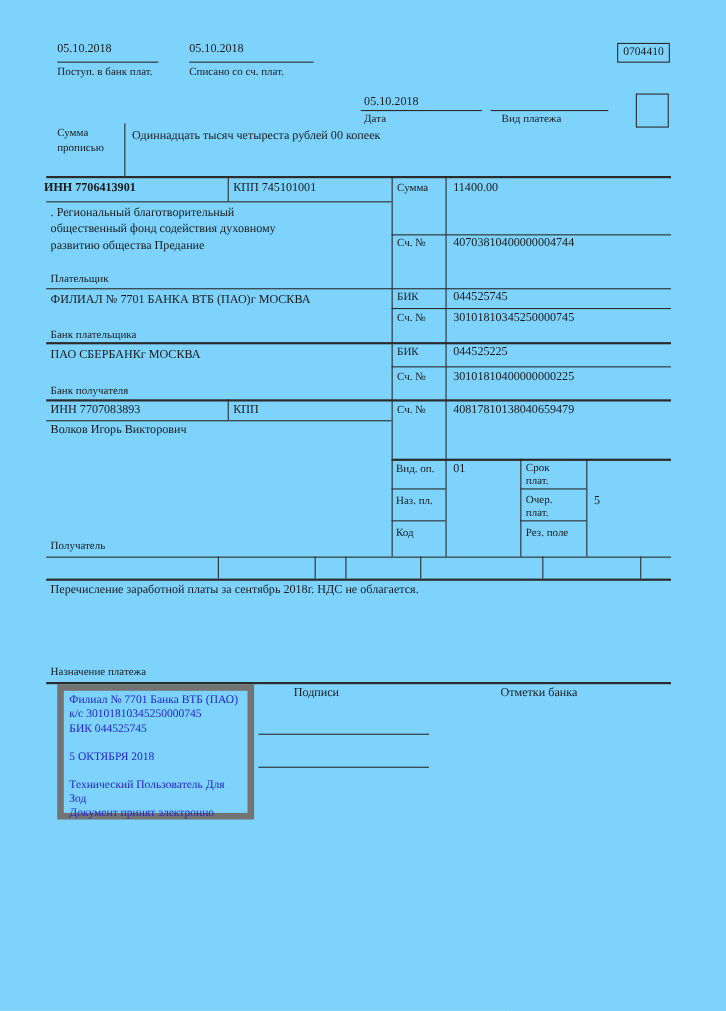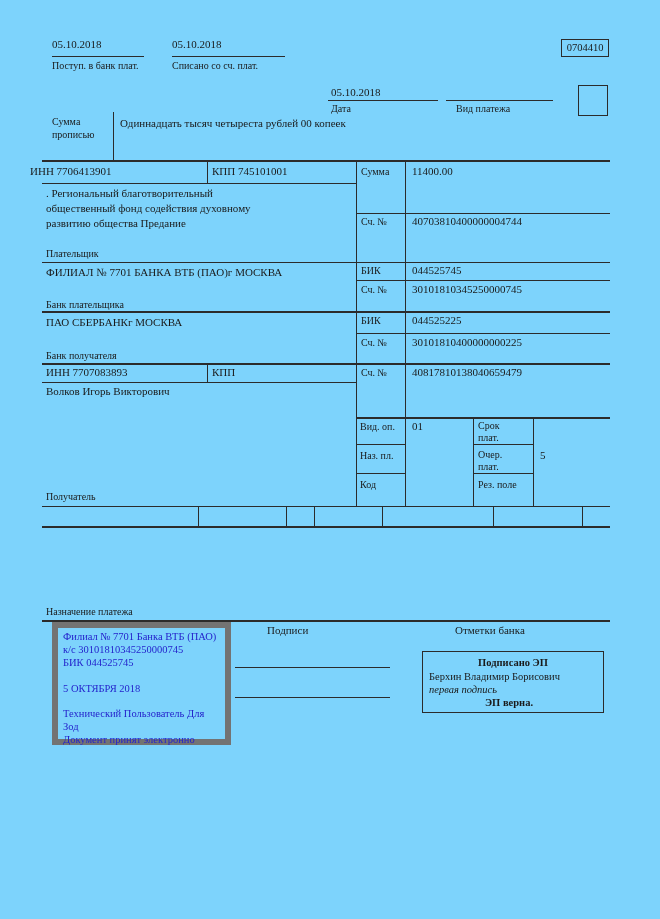--- a/index.html
+++ b/index.html
@@ -82,21 +82,21 @@
   <div class="vl" style="left:473px;top:417px;width:1px;height:89px;"></div>
   <div class="vl" style="left:533px;top:417px;width:1px;height:89px;"></div>
 
   <div class="vl" style="left:198px;top:506px;width:1px;height:20px;"></div>
   <div class="vl" style="left:286px;top:506px;width:1px;height:20px;"></div>
   <div class="vl" style="left:314px;top:506px;width:1px;height:20px;"></div>
   <div class="vl" style="left:382px;top:506px;width:1px;height:20px;"></div>
   <div class="vl" style="left:493px;top:506px;width:1px;height:20px;"></div>
   <div class="vl" style="left:582px;top:506px;width:1px;height:20px;"></div>
 
-  <div class="t" style="left:30px;top:165px;">ИНН 7706413901</div>
+  <div class="t" style="left:40px;top:165px;font-weight:bold;">ИНН 7706413901</div>
   <div class="t" style="left:212px;top:165px;">КПП 745101001</div>
   <div class="t2" style="left:361px;top:166px;">Сумма</div>
   <div class="t" style="left:412px;top:165px;">11400.00</div>
 
   <div class="t" style="left:46px;top:187px;">. Региональный благотворительный</div>
   <div class="t" style="left:46px;top:202px;">общественный фонд содействия духовному</div>
   <div class="t" style="left:46px;top:217px;">развитию общества Предание</div>
 
   <div class="t2" style="left:361px;top:216px;">Сч. №</div>
   <div class="t" style="left:412px;top:215px;">40703810400000004744</div>
@@ -125,40 +125,35 @@
   <div class="t2" style="left:360px;top:421px;">Вид. оп.</div>
   <div class="t" style="left:412px;top:420px;text-align:right;">01</div>
   <div class="t2 wrap" style="left:478px;top:420px;width:42px;">Срок плат.</div>
   <div class="t2" style="left:360px;top:450px;">Наз. пл.</div>
   <div class="t2 wrap" style="left:478px;top:449px;width:42px;">Очер. плат.</div>
   <div class="t" style="left:540px;top:449px;">5</div>
   <div class="t2" style="left:360px;top:479px;">Код</div>
   <div class="t2" style="left:478px;top:479px;">Рез. поле</div>
   <div class="lbl" style="left:46px;top:491px;">Получатель</div>
 
+  <div class="t" style="left:46px;top:530px;">Перечисление заработной платы за сентябрь 2018г. НДС не облагается.</div>
   <div class="lbl" style="left:46px;top:606px;">Назначение платежа</div>
 
   <div class="t" style="left:267px;top:624px;">Подписи</div>
   <div class="t" style="left:455px;top:624px;">Отметки банка</div>
 
   <div class="hl" style="left:235px;top:667px;width:155px;height:1px;"></div>
   <div class="hl" style="left:235px;top:697px;width:155px;height:1px;"></div>
 
   <div class="stamp">
     <div class="stamp-line">Филиал № 7701 Банка ВТБ (ПАО)</div>
     <div class="stamp-line">к/с 30101810345250000745</div>
     <div class="stamp-line">БИК 044525745</div>
     <div class="stamp-line"></div>
     <div class="stamp-line">5 ОКТЯБРЯ 2018</div>
     <div class="stamp-line"></div>
     <div class="stamp-line">Технический Пользователь Для</div>
     <div class="stamp-line">Зод</div>
     <div class="stamp-line">Документ принят электронно</div>
   </div>
 
-  <div class="ep-box">
-    <div class="ep-title">Подписано ЭП</div>
-    <div class="ep-signer">Берхин Владимир Борисович</div>
-    <div class="ep-type">первая подпись</div>
-    <div class="ep-ver">ЭП верна.</div>
-  </div>
 
 </div>
 
 </body></html>

